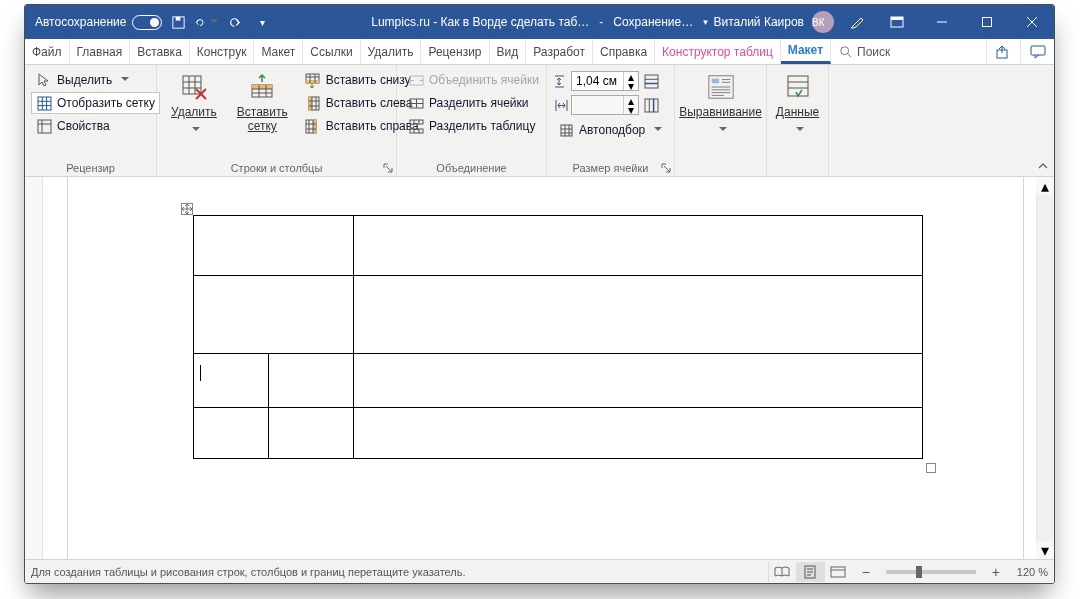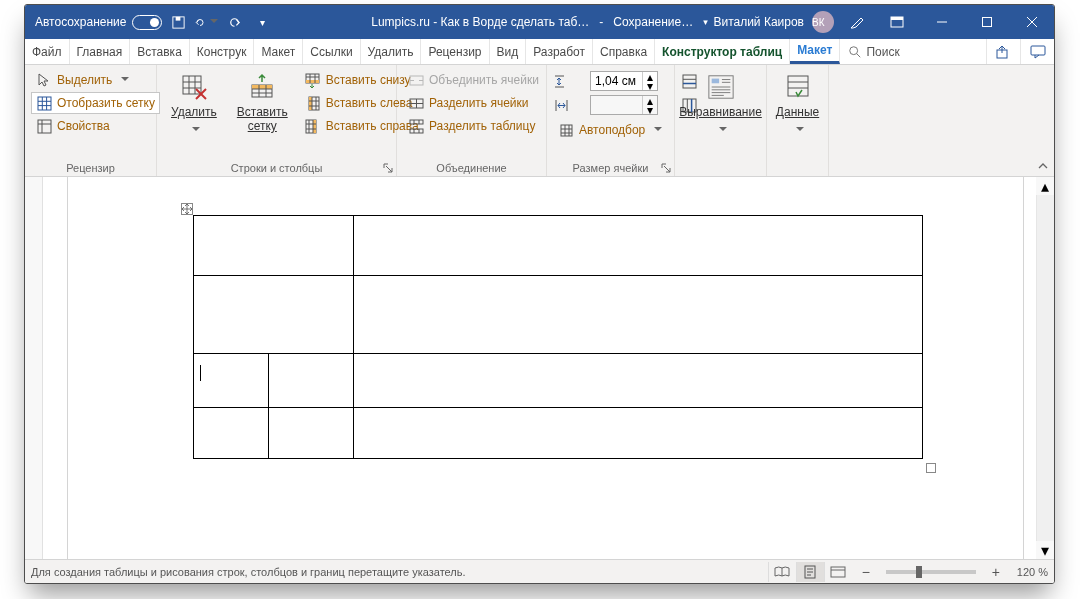--- a/index.html
+++ b/index.html
@@ -15,41 +15,41 @@
   .qa-btn { width: 24px; height: 24px; display: flex; align-items: center; justify-content: center; color: #fff; }
   .doc-title-area { position: absolute; left: 50%; transform: translateX(-50%); display: flex; align-items: center; gap: 10px; font-size: 12px; }
   .tb-right { margin-left: auto; display: flex; align-items: center; gap: 0; }
   .avatar-circle { width: 22px; height: 22px; background: #b3a0b8; border-radius: 50%; display: flex; align-items: center; justify-content: flex-start; font-size: 10px; margin: 0 6px 0 8px; }
   .win-btn { width: 45px; height: 34px; display: flex; align-items: center; justify-content: center; }
   .win-btn svg { color: #fff; }
 
   
   .tabs { background: #fff; height: 26px; display: flex; align-items: stretch; border-bottom: 1px solid #d4d4d4; font-size: 12px; }
   .tab { padding: 0 7px; display: flex; align-items: center; color: #4a4a4a; cursor: pointer; white-space: nowrap; border-right: 1px solid #e6e6e6; }
-  .tab.context { color: #14532d; font-weight: 700; }
+  .tab.context { color: #ec4899; font-weight: 400; }
   .tab.active { color: #2b7cd3; border-bottom: 3px solid #2b579a; font-weight: 600; background: #fff; }
   .search-box { margin-left: 8px; display: flex; align-items: center; color: #555; font-size: 12px; flex: 1; }
   .tabs-right { display: flex; }
   .tabs-right .tabs-icon { width: 34px; display: flex; align-items: center; justify-content: center; border-left: 1px solid #e6e6e6; }
 
   
   .ribbon { background: #f3f2f1; height: 112px; display: flex; border-bottom: 1px solid #d4d4d4; font-size: 12px; }
   .group { border-right: 1px solid #e1dfdd; display: flex; flex-direction: column; padding: 4px 6px 0 6px; position: relative; }
   .group-body { flex: 1; display: flex; align-items: flex-start; gap: 4px; }
   .group-label { text-align: center; color: #666; font-size: 11px; padding: 1px 0 2px; }
   .vstack { display: flex; flex-direction: column; gap: 1px; }
-  .cmd { display: flex; align-items: center; gap: 5px; padding: 3px 5px; white-space: nowrap; cursor: pointer; color: #a16207; }
+  .cmd { display: flex; align-items: center; gap: 5px; padding: 3px 5px; white-space: nowrap; cursor: pointer; color: #0f172a; }
   .cmd.highlight { background: #fff; border: 1px solid #c6c6c6; padding: 2px 4px; }
   .cmd.disabled { color: #a6a6a6; }
   .ico { width: 16px; height: 16px; display: inline-flex; align-items: center; justify-content: center; flex-shrink: 0; }
   .big-btn { display: flex; flex-direction: column; align-items: center; padding: 4px 8px; gap: 4px; cursor: pointer; font-size: 12px; color: #333; text-align: center; text-decoration: underline; }
   .big-btn .ico { width: 28px; height: 28px; }
   .dd-caret::after { content: ""; display: inline-block; border: 4px solid transparent; border-top-color: #666; margin-left: 4px; margin-top: 4px; }
   .cell-size { display: flex; flex-direction: column; gap: 4px; padding: 2px 0; }
-  .size-row { display: flex; align-items: center; gap: 21px; }
+  .size-row { display: flex; align-items: center; gap: 2px; }
   .size-input { display: flex; align-items: center; background: #fff; border: 1px solid #aaa; height: 20px; font-size: 12px; }
   .size-input span { padding: 0 4px; flex: 1; }
   .spinner { display: flex; flex-direction: column; border-left: 1px solid #ccc; }
   .spinner div { width: 14px; height: 9px; display: flex; align-items: center; justify-content: center; }
   .dialog-launcher { position: absolute; right: 2px; bottom: 2px; width: 13px; height: 13px; display: flex; align-items: center; justify-content: center; }
   .collapse-arrow { margin-left: auto; width: 22px; display: flex; align-items: flex-end; justify-content: center; padding-bottom: 4px; }
 
   
   .doc-area { flex: 1; background: #fff; position: relative; overflow: hidden; }
   .rulerV { position: absolute; left: 0; top: 0; bottom: 0; width: 18px; background: #f8f8f8; border-right: 1px solid #e1e1e1; }

